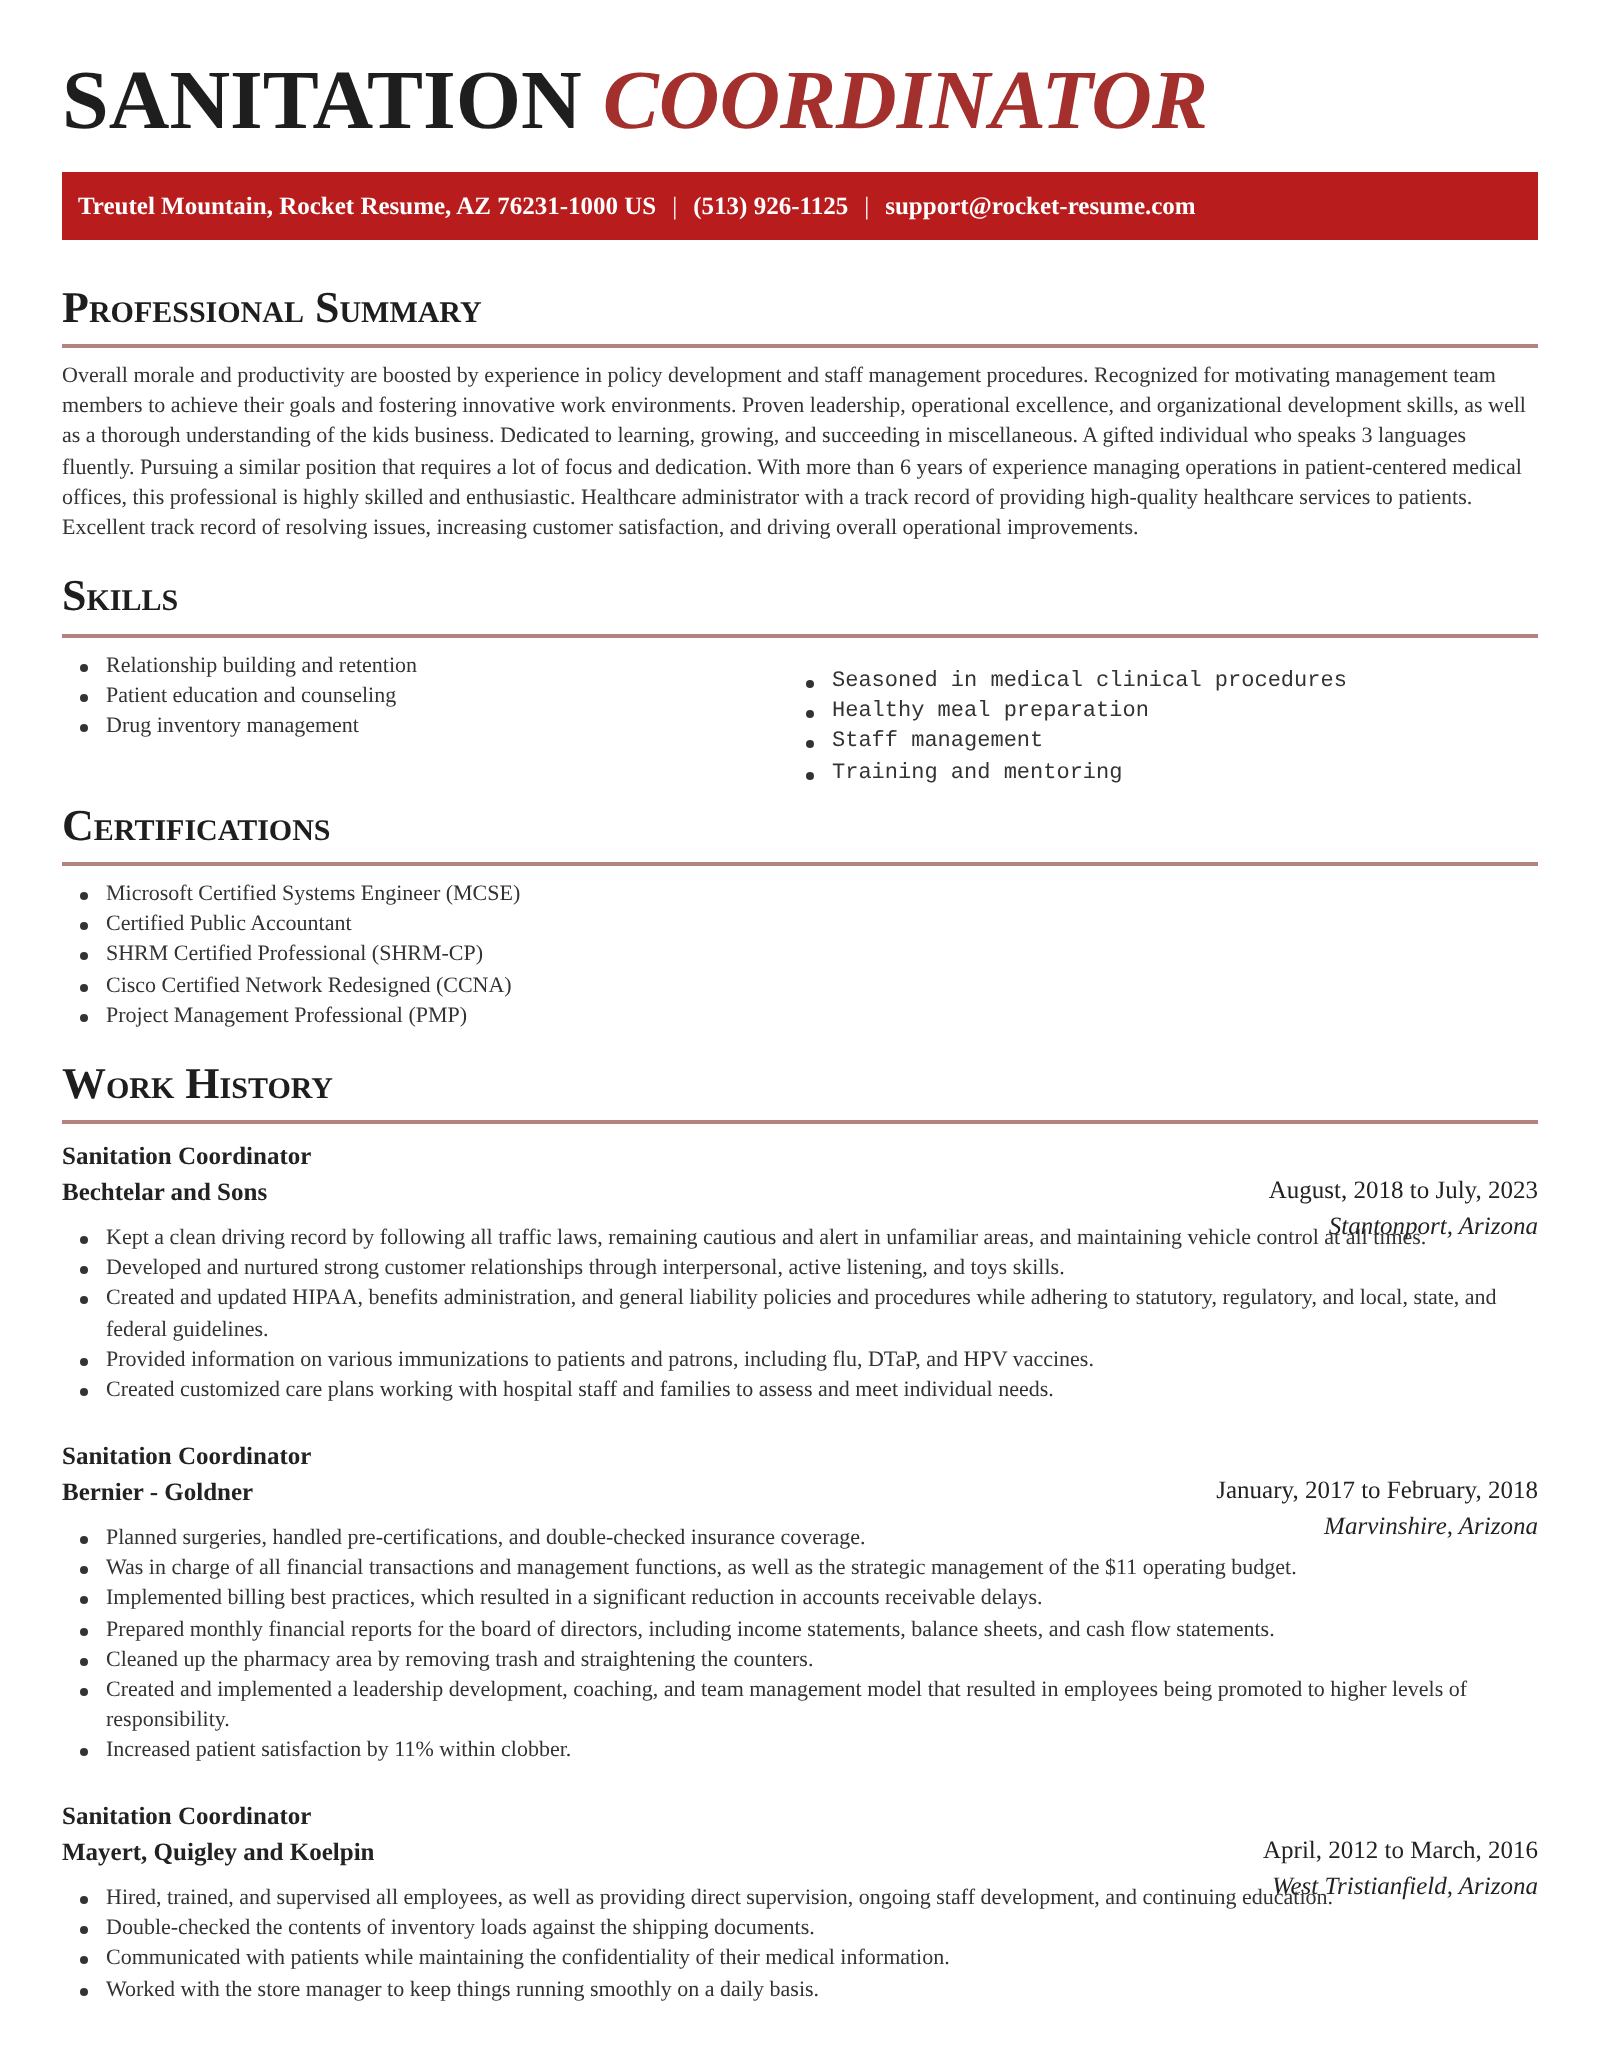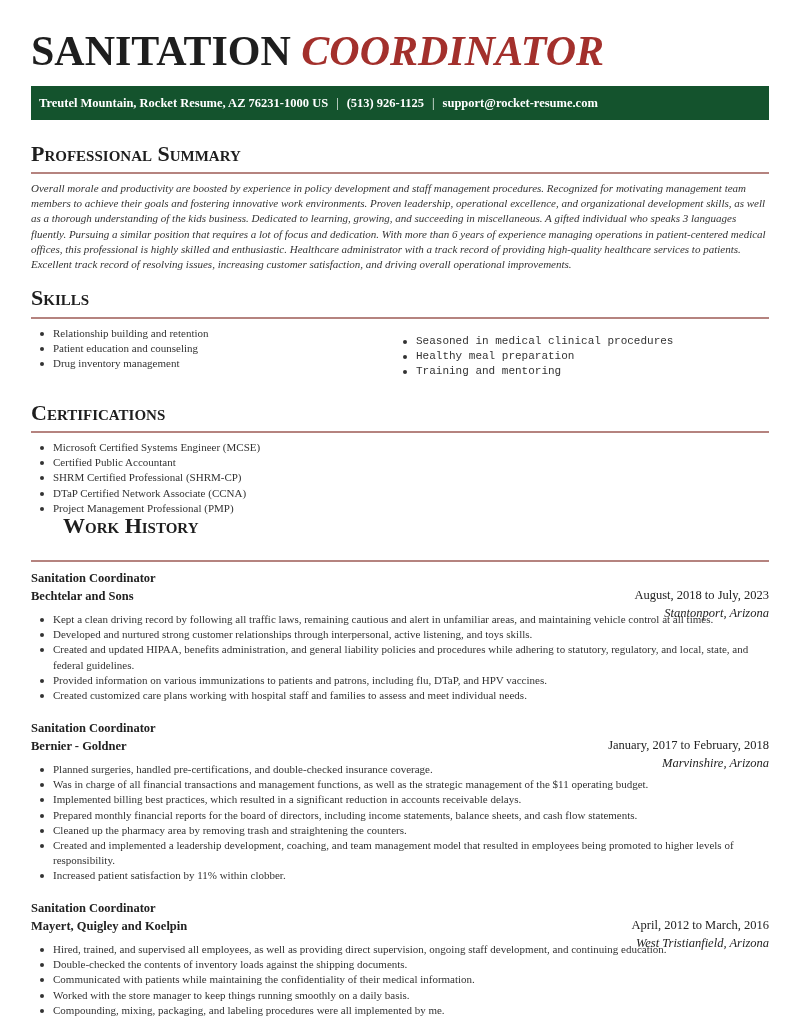--- a/index.html
+++ b/index.html
@@ -26,21 +26,21 @@
       white-space: nowrap;
     }
     .title .accent { color: #a3302c; font-style: italic; }
 
     .contact-bar {
       position: absolute;
       left: 31px;
       top: 86px;
       width: 738px;
       height: 34px;
-      background: #14532d;
+      background: #b91c1c;
       color: #ffffff;
       font-weight: 700;
       font-size: 12.5px;
       line-height: 34px;
       padding-left: 8px;
       white-space: nowrap;
     }
     .contact-bar .sep { padding: 0 8px; font-weight: 400; }
 
     .section-title {
@@ -63,21 +63,20 @@
     }
 
     .summary {
       position: absolute;
       left: 31px;
       top: 181px;
       width: 738px;
       font-size: 11px;
       line-height: 15.2px;
       color: #333333;
-      font-style: italic;
     }
 
     ul.bullets {
       list-style: none;
       position: absolute;
     }
     ul.bullets li {
       position: relative;
       padding-left: 22px;
       font-size: 11px;
@@ -129,34 +128,35 @@
   <h2 class="section-title" style="top:285px;">Skills</h2>
   <div class="divider" style="top:317px;"></div>
   <ul class="bullets" style="left:31px; top:326px; width:360px;">
     <li>Relationship building and retention</li>
     <li>Patient education and counseling</li>
     <li>Drug inventory management</li>
   </ul>
   <ul class="bullets" style="left:394px; top:334px; width:375px;font-family:Liberation Mono, monospace;">
     <li>Seasoned in medical clinical procedures</li>
     <li>Healthy meal preparation</li>
+    <li>Staff management</li>
     <li>Training and mentoring</li>
   </ul>
 
   <h2 class="section-title" style="top:400px;">Certifications</h2>
   <div class="divider" style="top:431px;"></div>
   <ul class="bullets" style="left:31px; top:440px; width:738px;">
     <li>Microsoft Certified Systems Engineer (MCSE)</li>
     <li>Certified Public Accountant</li>
     <li>SHRM Certified Professional (SHRM-CP)</li>
-    <li>DTaP Certified Network Associate (CCNA)</li>
+    <li>Cisco Certified Network Redesigned (CCNA)</li>
     <li>Project Management Professional (PMP)</li>
   </ul>
 
-  <h2 class="section-title" style="top:513px;margin-left:32px;">Work History</h2>
+  <h2 class="section-title" style="top:529px;">Work History</h2>
   <div class="divider" style="top:560px;"></div>
 
   <div class="job-row" style="top:569px;">
     <span class="left">Sanitation Coordinator</span>
     <span class="right">August, 2018 to July, 2023</span>
   </div>
   <div class="job-row" style="top:587px;">
     <span class="left">Bechtelar and Sons</span>
     <span class="right italic">Stantonport, Arizona</span>
   </div>
@@ -192,16 +192,15 @@
   </div>
   <div class="job-row" style="top:917px;">
     <span class="left">Mayert, Quigley and Koelpin</span>
     <span class="right italic">West Tristianfield, Arizona</span>
   </div>
   <ul class="bullets" style="left:31px; top:942px; width:738px;">
     <li>Hired, trained, and supervised all employees, as well as providing direct supervision, ongoing staff development, and continuing education.</li>
     <li>Double-checked the contents of inventory loads against the shipping documents.</li>
     <li>Communicated with patients while maintaining the confidentiality of their medical information.</li>
     <li>Worked with the store manager to keep things running smoothly on a daily basis.</li>
-    <li>Compounding, mixing, packaging, and labeling procedures were all implemented by me.</li>
   </ul>
 
 </div>
 
 </body></html>

